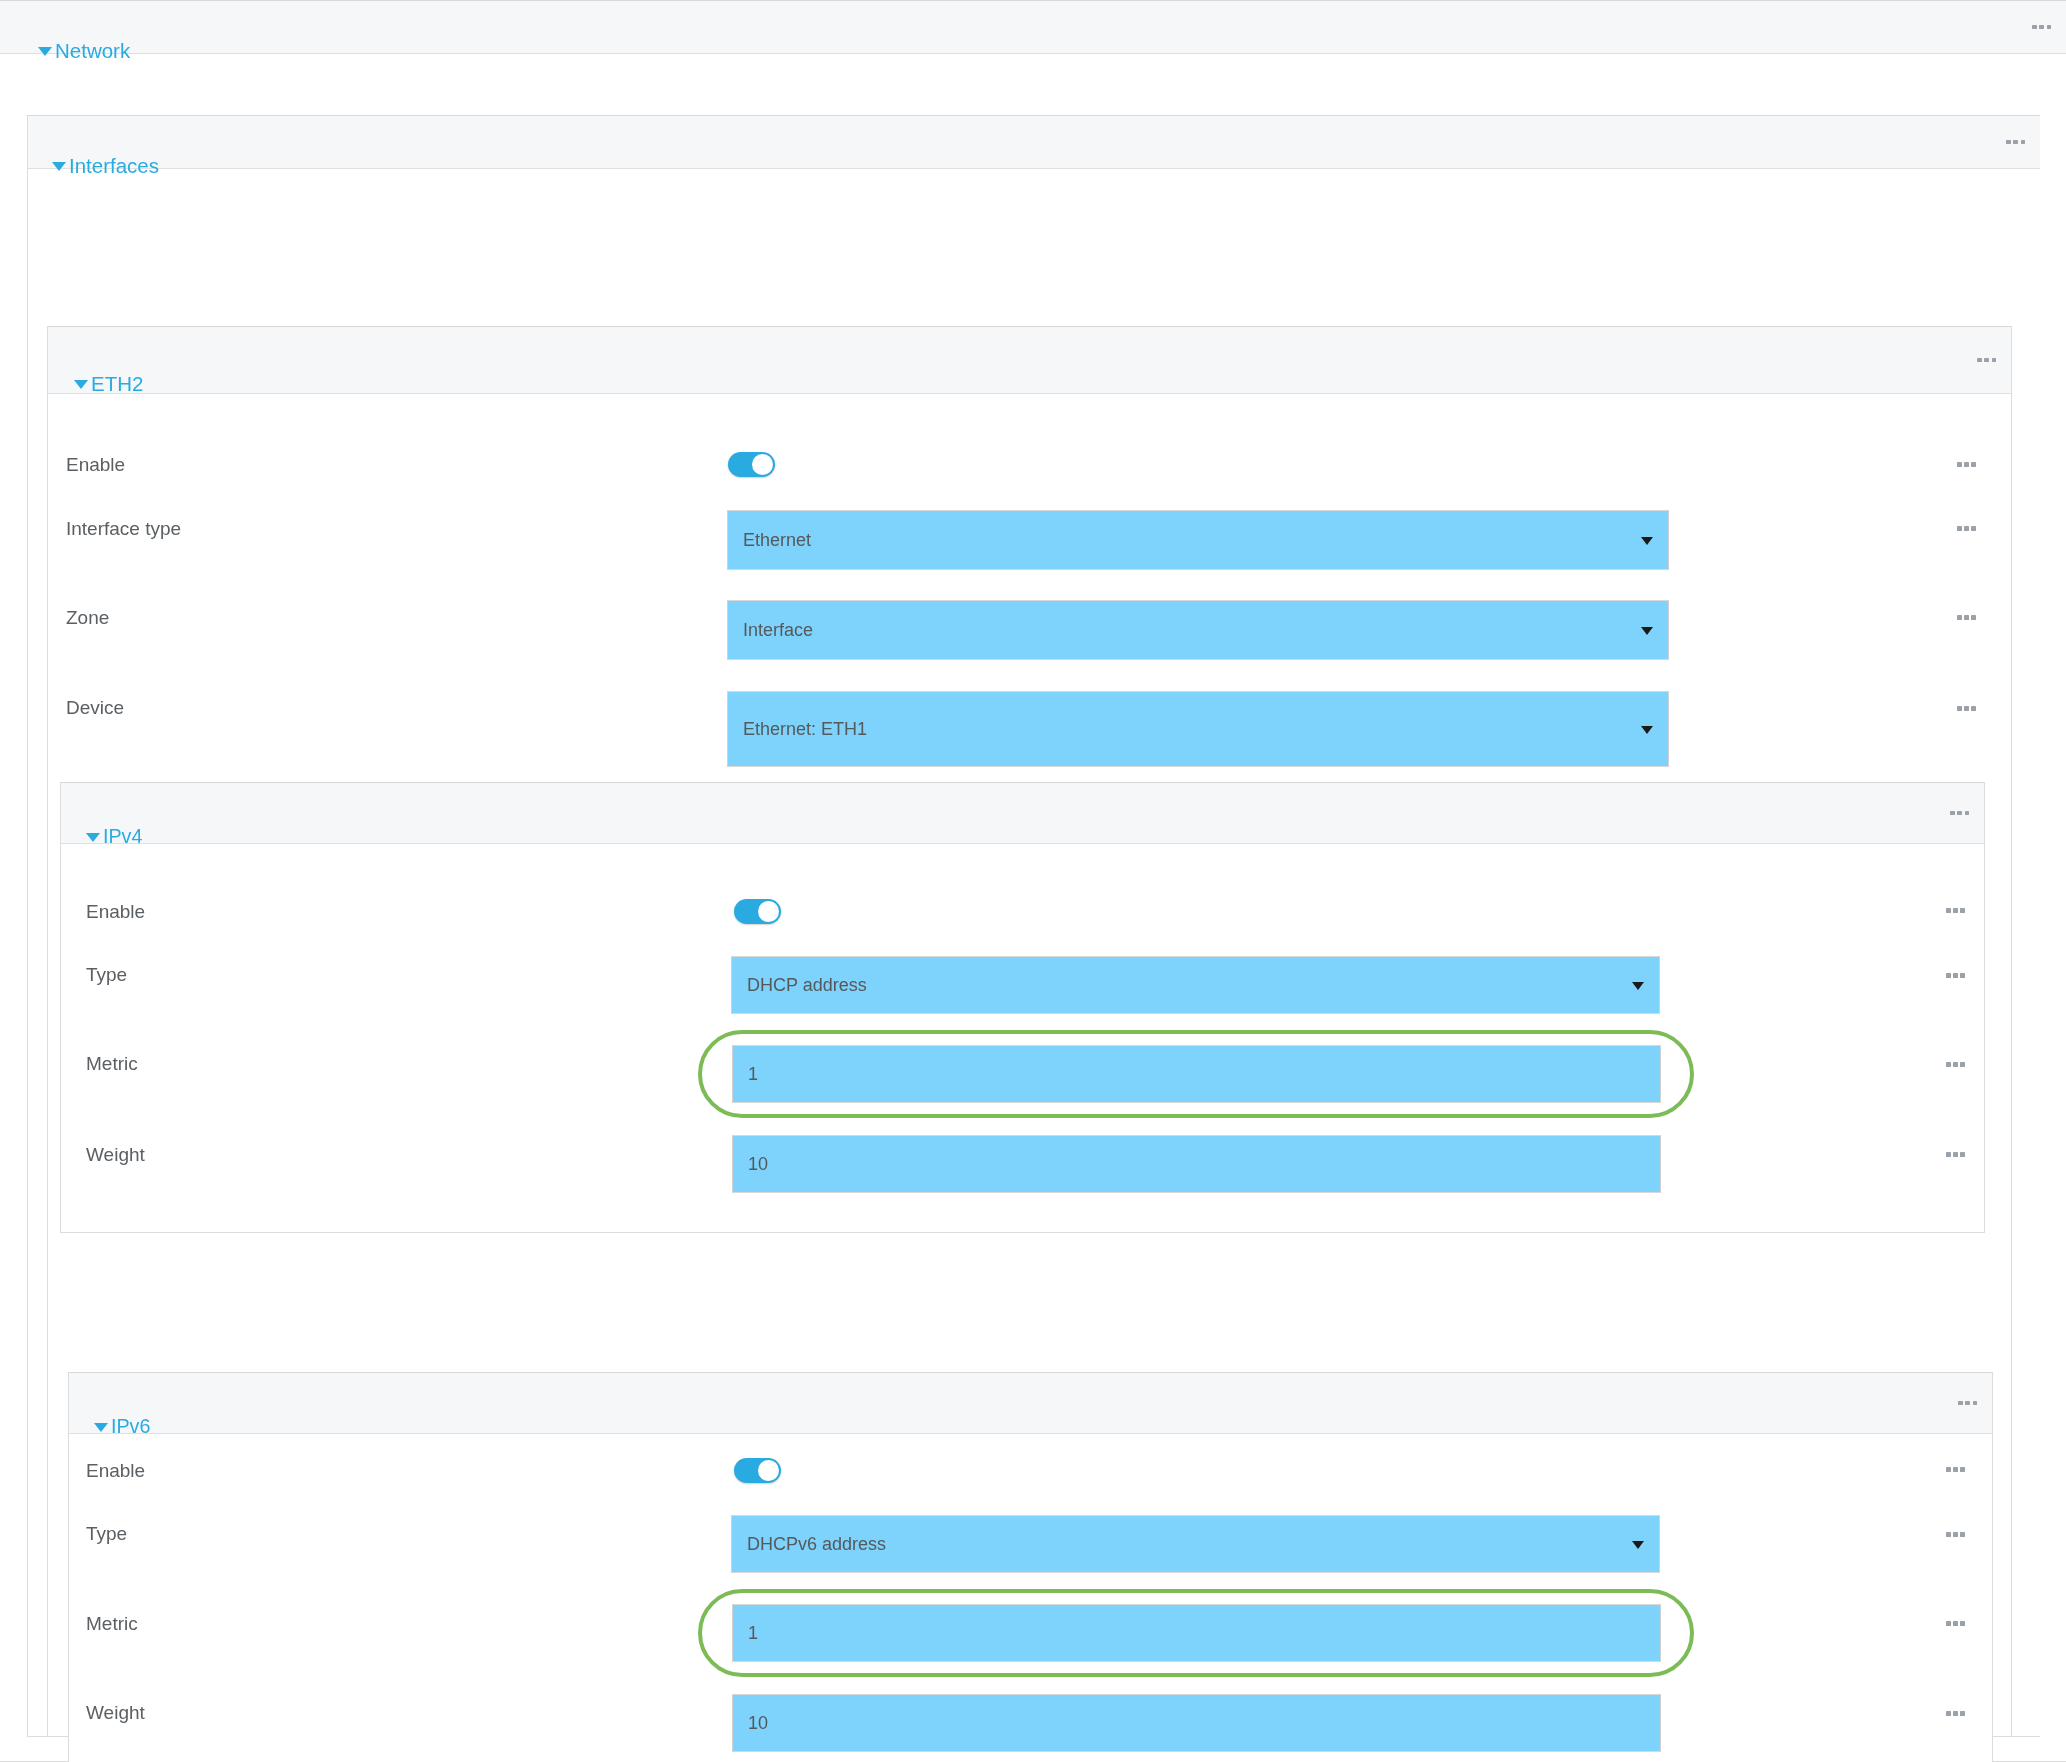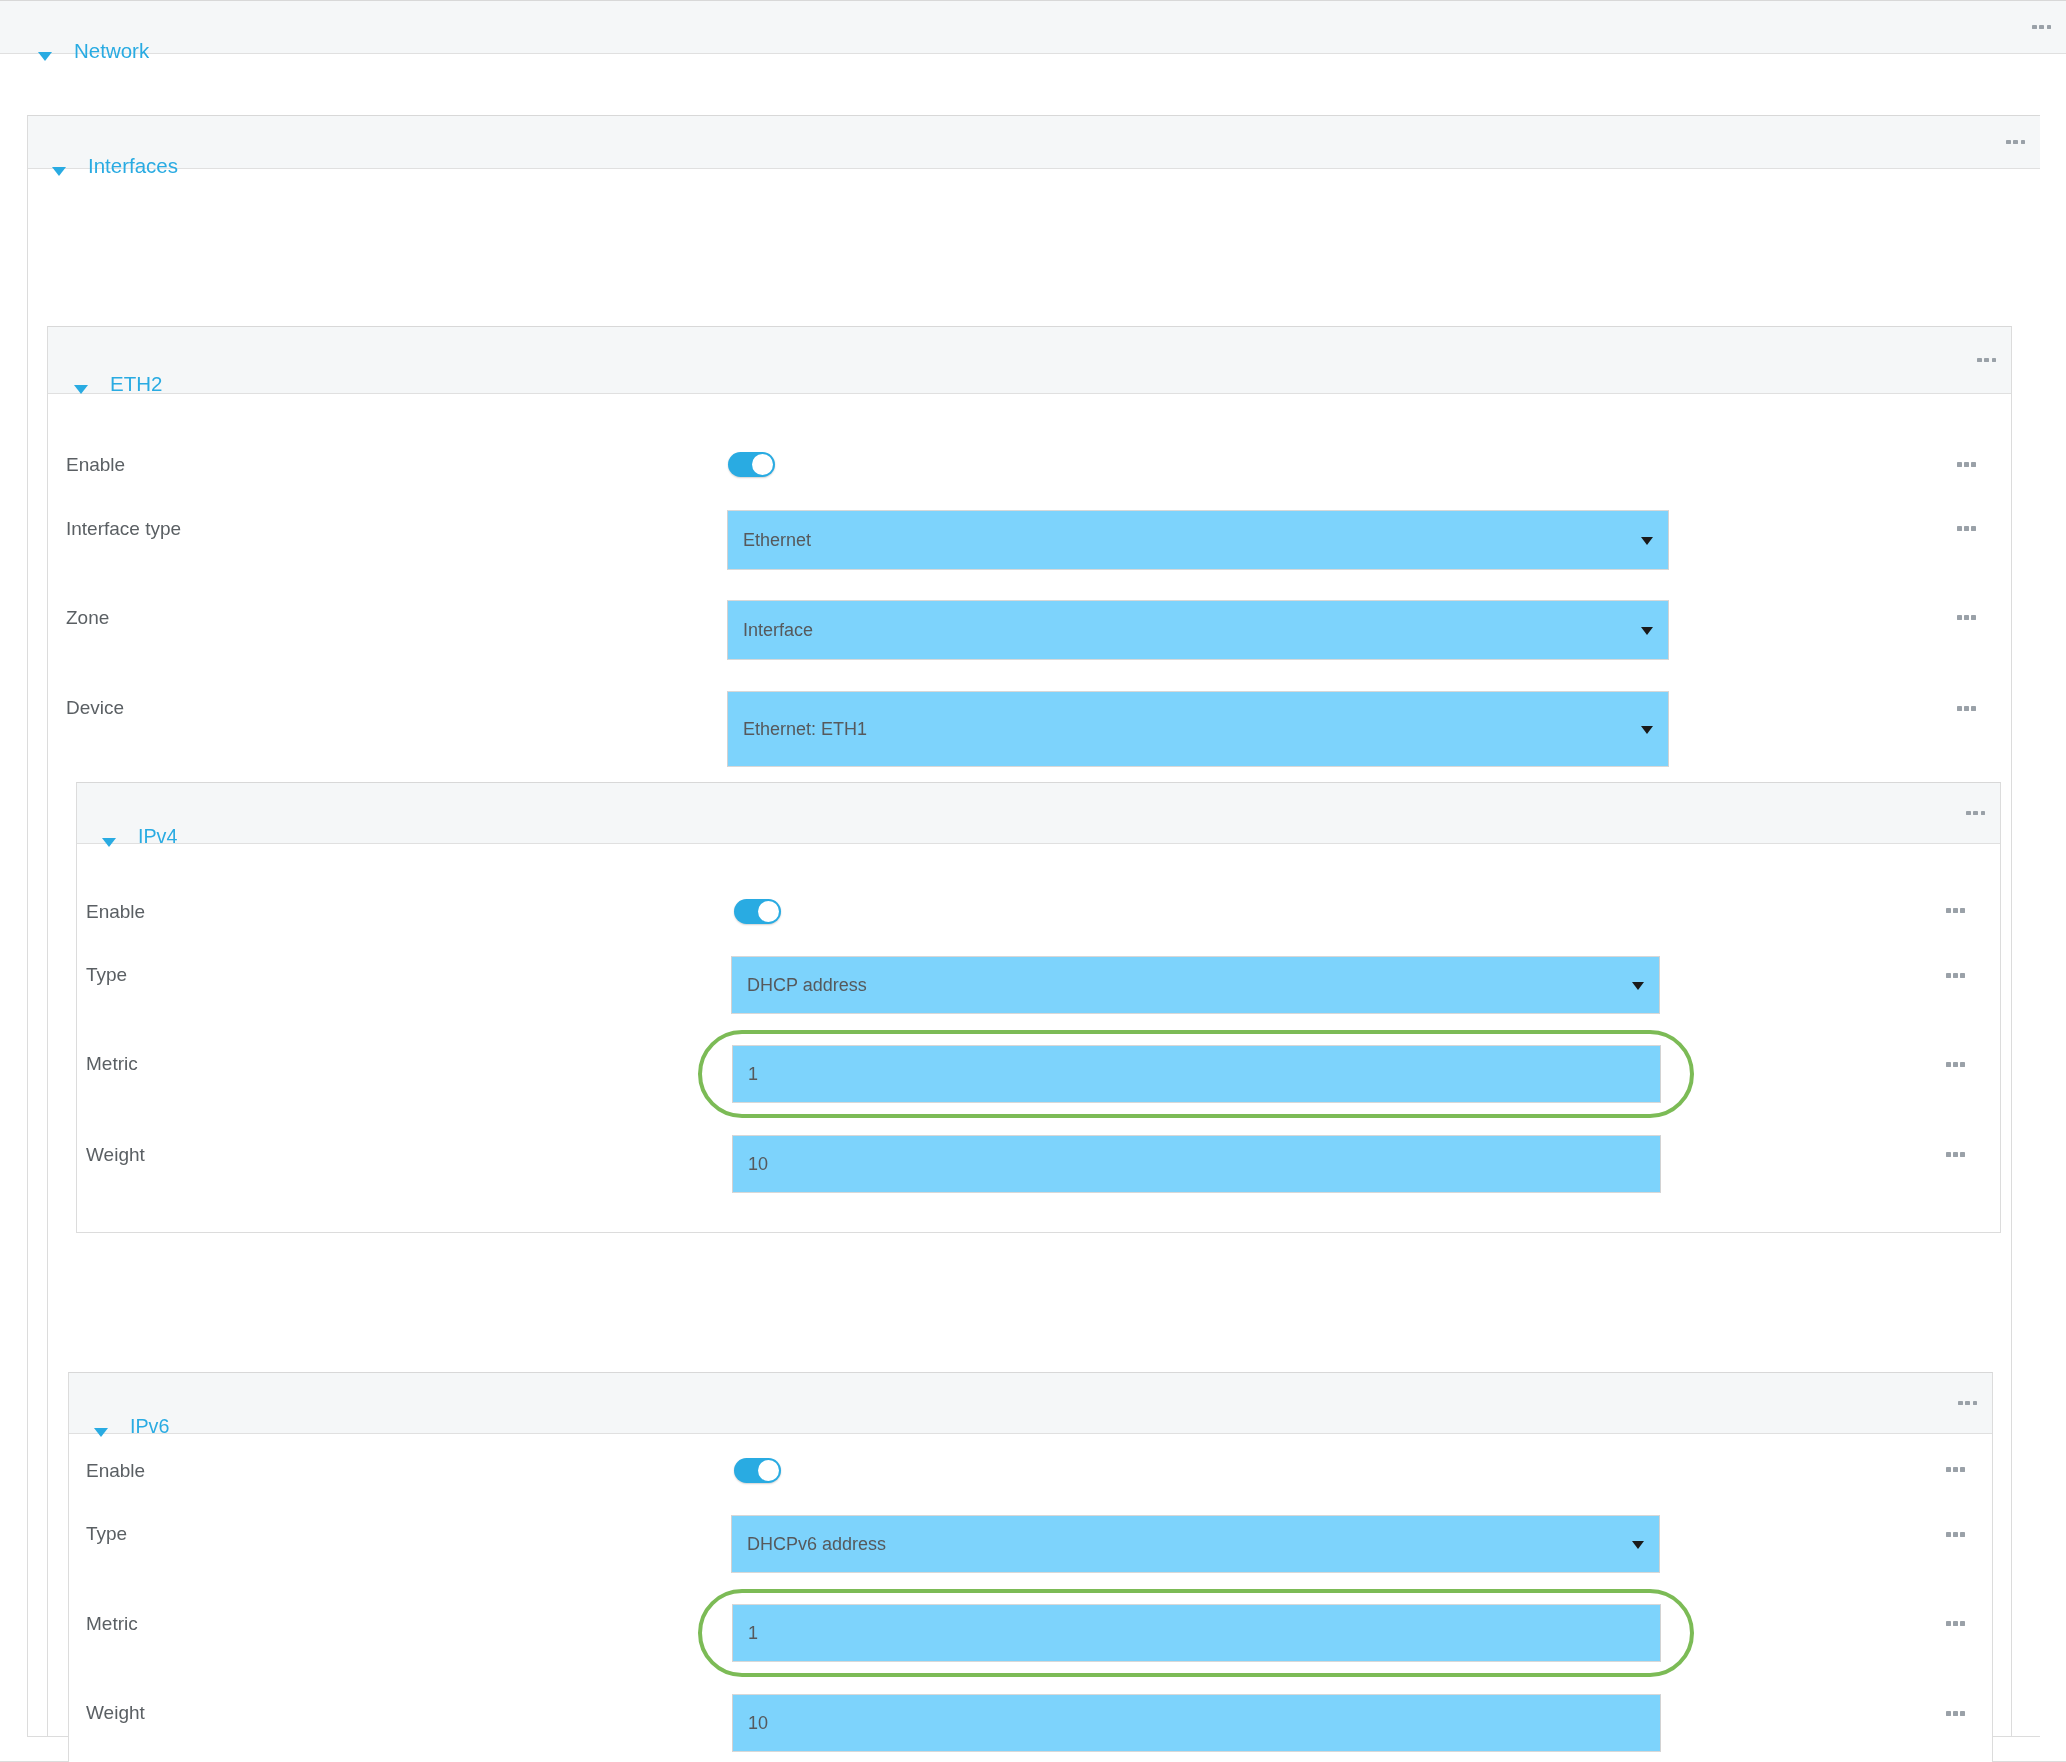--- a/index.html
+++ b/index.html
@@ -33,22 +33,22 @@
     align-items: center;
     justify-content: space-between;
     padding: 0 15px 0 0;
     height: 100%;
   }
   .panel-header.h-top {
     height: 53px;
   }
   .hdr-left {
     display: flex;
-    align-items: flex-end;
-    gap: 22px;
+    align-items: center;
+    gap: 3px;
     margin-top: 48px;
   }
   .caret {
     width: 0; height: 0;
     border-left: 7.6px solid transparent;
     border-right: 7.6px solid transparent;
     border-top: 9.4px solid #29ABE2;
     flex: 0 0 auto;
   }
   .hdr-title {
@@ -231,21 +231,21 @@
 <div class="ctl" style="position:absolute; left:727px; top:691px; width:942px; height:76px;">
   <span class="val">Ethernet: ETH1</span>
   <span class="sel-caret"></span>
 </div>
 <div class="dots" style="position:absolute; left:1957px; top:706px;">
     <i></i>
     <i></i>
     <i></i>
   </div>
 
-<div class="panel" style="left:76px; top:782px; width:1925px; height:451px;">
+<div class="panel" style="left:60px; top:782px; width:1925px; height:451px;">
   <div class="panel-header" style="height:61px; padding-left:25px;">
     <div class="hdr-left">
       <span class="caret"></span>
       <span class="hdr-title" style="font-size:19.7px;">IPv4</span>
     </div>
     <div class="dots">
         <i></i>
         <i></i>
         <i></i>
       </div>

